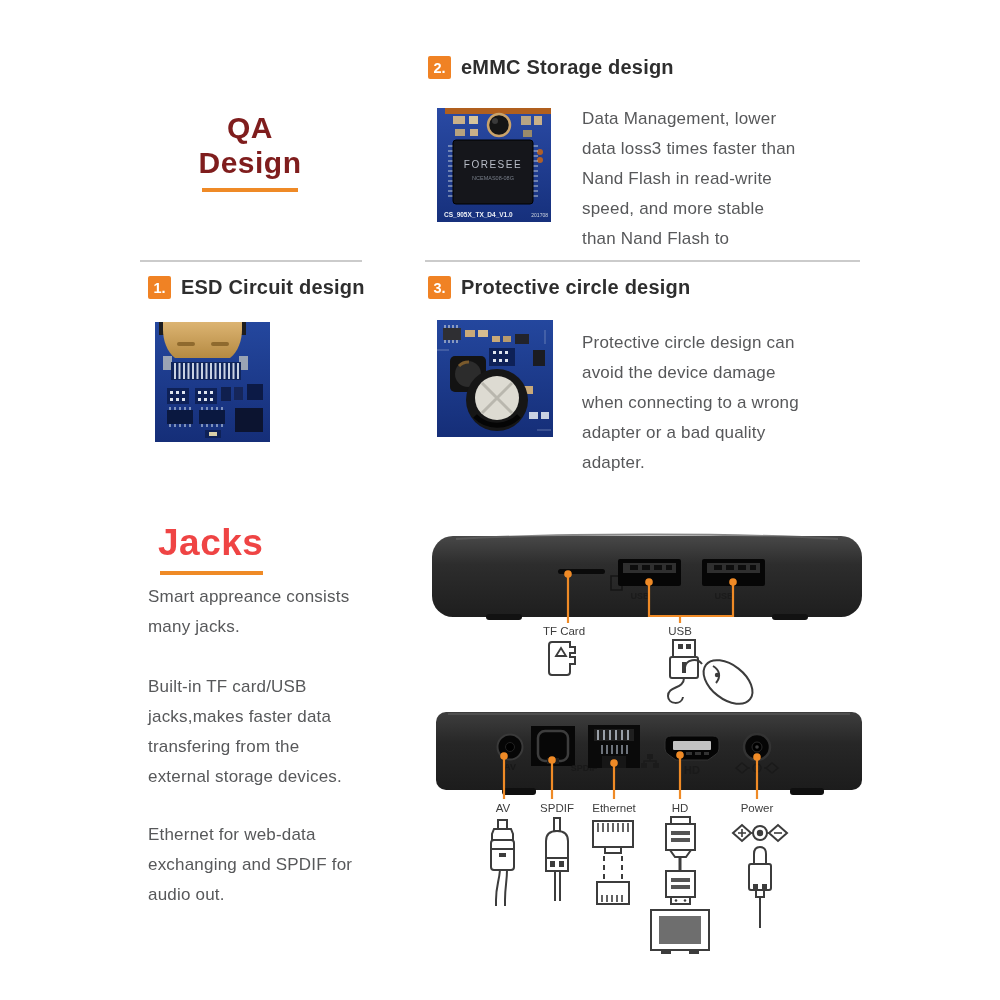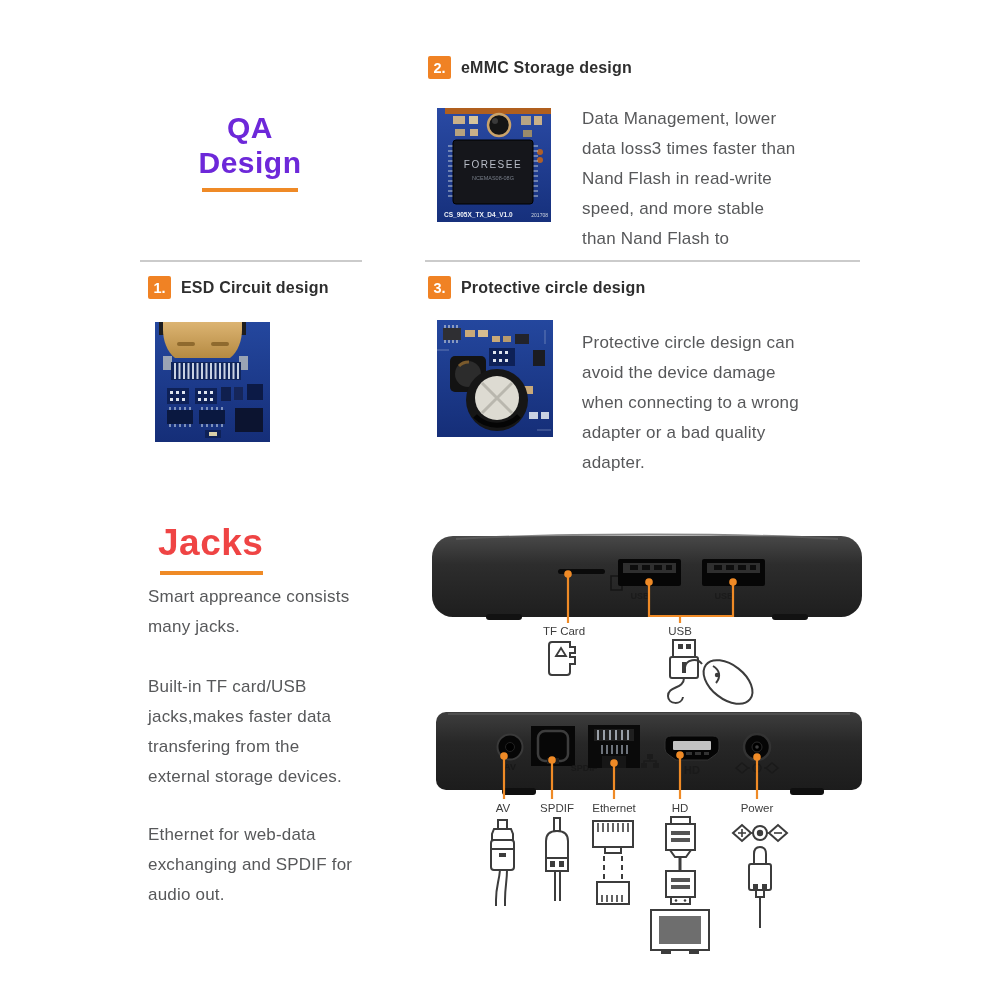--- a/index.html
+++ b/index.html
@@ -3,29 +3,29 @@
 <meta charset="utf-8">
 <style>
   html,body{margin:0;padding:0;background:#fff;}
   #page{position:relative;width:1000px;height:1000px;background:#ffffff;overflow:hidden;
         font-family:"Liberation Sans",sans-serif;}
 
   .sec-header{position:absolute;display:flex;align-items:center;gap:10px;}
   .num-badge{width:23px;height:23px;background:#f08224;color:#fff;font-weight:bold;
              font-size:14.5px;display:flex;align-items:center;justify-content:center;
              border-radius:2px;flex:0 0 auto;}
-  .sec-title{font-size:16px;font-weight:bold;color:#2e2e2e;letter-spacing:.2px;}
+  .sec-title{font-size:20px;font-weight:bold;color:#2e2e2e;letter-spacing:.2px;}
 
   .body-text{position:absolute;font-size:17px;line-height:30px;color:#57585a;
              white-space:pre-line;letter-spacing:.2px;}
 
   .divider{position:absolute;height:2px;background:#cbcbcb;}
 
   .qa-block{position:absolute;left:165px;top:110px;width:170px;text-align:center;}
-  .qa-title{font-size:30px;line-height:35px;font-weight:bold;color:#6d28d9;letter-spacing:.5px;}
+  .qa-title{font-size:30px;line-height:35px;font-weight:bold;color:#7f1d1d;letter-spacing:.5px;}
   .qa-underline{width:96px;height:4px;background:#ef8a26;margin:8px auto 0;}
 
   .jacks-title{position:absolute;left:158px;top:522px;font-size:37px;font-weight:bold;
                color:#ef4444;letter-spacing:.5px;}
   .jacks-underline{position:absolute;left:160px;top:571px;width:103px;height:4px;background:#ef8a26;}
 
   .abs{position:absolute;}
   svg text{font-family:"Liberation Sans",sans-serif;}
 </style>
 </head>

